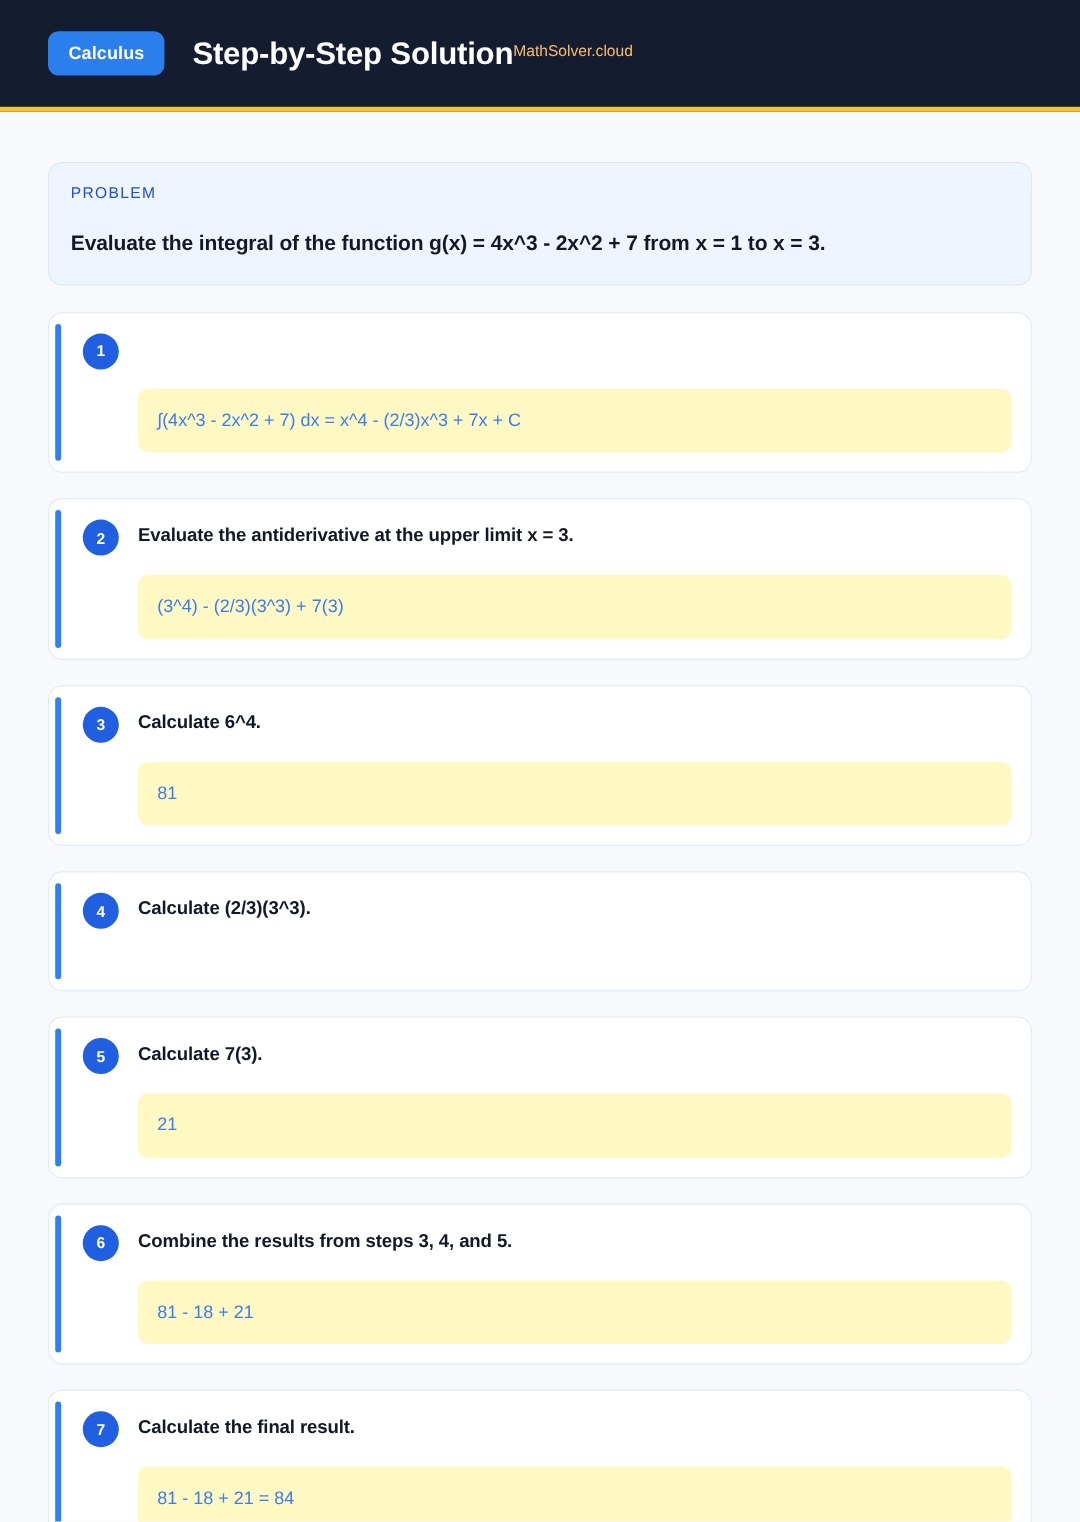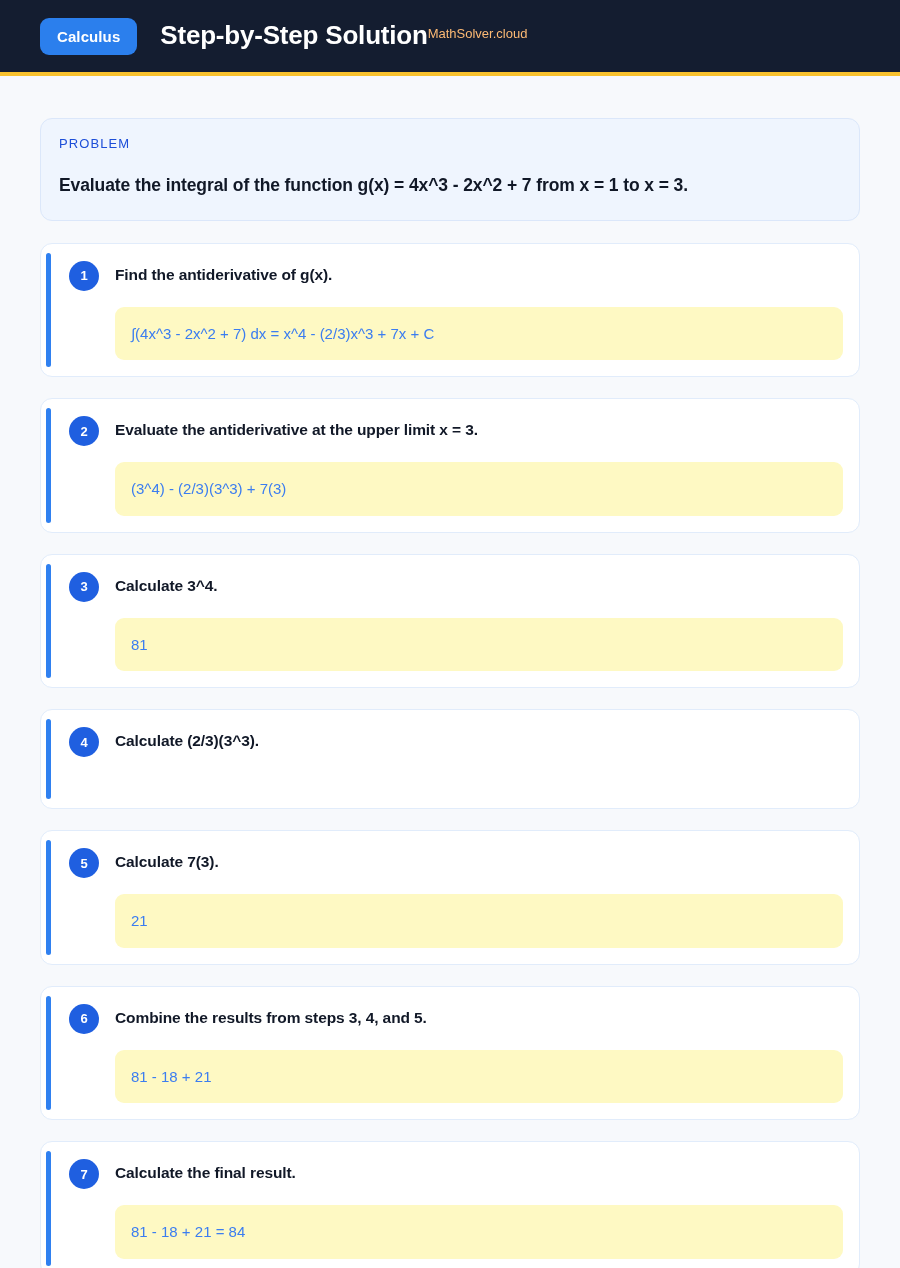--- a/index.html
+++ b/index.html
@@ -12,21 +12,21 @@
   body {
     background: #f7f9fc;
     font-family: "Liberation Sans", sans-serif;
     -webkit-font-smoothing: antialiased;
     overflow: hidden;
   }
 
   
   .header {
     background: #141d30;
-    height: 76px;
+    height: 93px;
     padding: 0 40px;
     display: flex;
     align-items: center;
     border-bottom: 4px solid #f9c22e;
   }
 
   .badge {
     background: #2b7fed;
     color: #ffffff;
     font-size: 15px;
@@ -172,39 +172,38 @@
       <div class="problem-label">PROBLEM</div>
       <div class="problem-text">Evaluate the integral of the function g(x) = 4x^3 - 2x^2 + 7 from x = 1 to x = 3.</div>
     </div>
 
     <div class="steps">
 
       <div class="step-card">
         <div class="step-accent"></div>
         <div class="step-head">
           <div class="step-num">1</div>
-          <div class="step-title">Find the antiderivative of g(x).</div>
         </div>
         <div class="step-formula">∫(4x^3 - 2x^2 + 7) dx = x^4 - (2/3)x^3 + 7x + C</div>
       </div>
 
       <div class="step-card">
         <div class="step-accent"></div>
         <div class="step-head">
           <div class="step-num">2</div>
           <div class="step-title">Evaluate the antiderivative at the upper limit x = 3.</div>
         </div>
         <div class="step-formula">(3^4) - (2/3)(3^3) + 7(3)</div>
       </div>
 
       <div class="step-card">
         <div class="step-accent"></div>
         <div class="step-head">
           <div class="step-num">3</div>
-          <div class="step-title">Calculate 3^4.</div>
+          <div class="step-title">Calculate 6^4.</div>
         </div>
         <div class="step-formula">81</div>
       </div>
 
       <div class="step-card">
         <div class="step-accent"></div>
         <div class="step-head">
           <div class="step-num">4</div>
           <div class="step-title">Calculate (2/3)(3^3).</div>
         </div>

